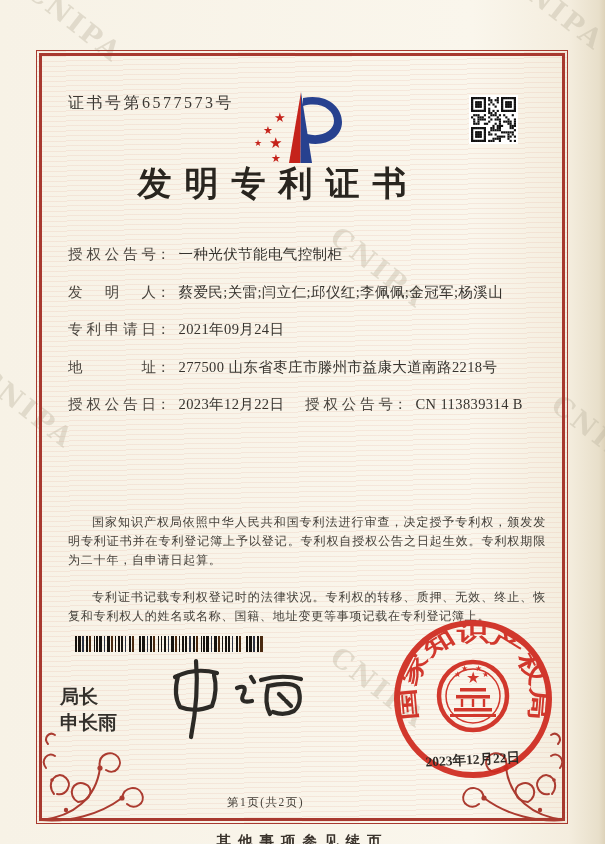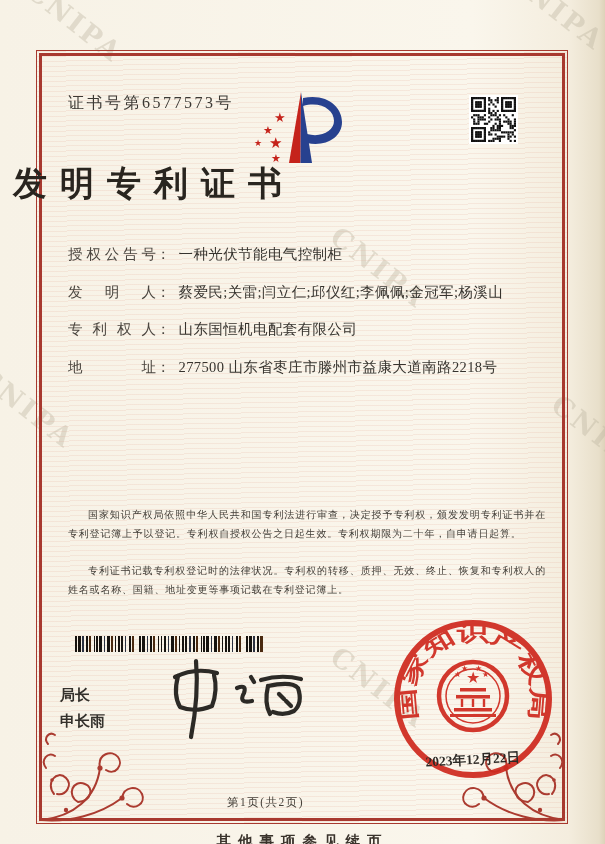--- a/index.html
+++ b/index.html
@@ -20,51 +20,51 @@
     background:repeating-linear-gradient(179deg,rgba(226,158,138,0.17) 0 1px,rgba(255,255,255,0) 1px 5px);
   }
   .frame::before{
     content:"";position:absolute;left:2px;top:2px;right:2px;bottom:2px;
     border:3px solid #a8392f;
   }
   .cert-number{
     position:absolute;left:68px;top:93px;font-size:16px;letter-spacing:2.5px;color:#3c3934;
   }
   .title{
-    position:absolute;left:0;top:161px;width:544px;text-align:left;
+    position:absolute;left:0;top:161px;width:544px;text-align:center;
     font-size:34px;font-weight:600;letter-spacing:13px;color:#29251f;text-indent:13px;
   }
   .fields{position:absolute;left:68px;top:243px;width:480px;font-size:14.5px;}
   .frow{position:relative;margin-bottom:14.6px;line-height:23px;white-space:nowrap;}
   .flabel{
     display:inline-block;width:88px;text-align:justify;text-align-last:justify;
     color:#4a453f;vertical-align:bottom;
   }
   .fcolon{color:#4a453f;margin-right:8px;}
   .fvalue{color:#36332e;letter-spacing:0.4px;}
   .col2{position:absolute;left:237px;top:0;}
   .paras{position:absolute;left:68px;top:505px;width:478px;}
   .para{
-    font-size:10px;line-height:19px;letter-spacing:0.8px;color:#44403a;
-    text-align:justify;text-indent:2em;margin:0 0 18px 0;font-weight:500;
+    font-size:12px;line-height:19px;letter-spacing:0.8px;color:#44403a;
+    text-align:justify;text-indent:2em;margin:8px 0 18px 0;font-weight:500;
   }
   .barcode{
     position:absolute;left:75px;top:636px;width:188px;height:16px;
     background:repeating-linear-gradient(90deg,
       #16130f 0 1.7px,rgba(0,0,0,0) 1.7px 2.9px,
       #16130f 2.9px 5.5px,rgba(0,0,0,0) 5.5px 7.3px,
       #2b3140 7.3px 8.6px,rgba(0,0,0,0) 8.6px 10.8px,
       #16130f 10.8px 13.2px,rgba(0,0,0,0) 13.2px 14.3px,
       #4a2a10 14.3px 16.3px,rgba(0,0,0,0) 16.3px 18.7px,
       #16130f 18.7px 19.6px,rgba(0,0,0,0) 19.6px 21.4px);
   }
   .signer{
     position:absolute;left:60px;top:684px;
-    font-family:Liberation Mono, monospace;
-    font-weight:700;font-size:15px;color:#34312c;line-height:26px;
+    font-family:Liberation Serif, serif;
+    font-weight:700;font-size:19px;color:#34312c;line-height:26px;
   }
   .signature-svg{position:absolute;left:133px;top:655px;}
   .seal-svg{position:absolute;left:390px;top:616px;}
   .logo-svg{position:absolute;left:249px;top:82px;}
   .qr{position:absolute;left:469px;top:95px;width:49px;height:49px;background:#fff;padding:2px;box-sizing:border-box;}
   .page-num{
     position:absolute;left:0;top:795px;width:531px;text-align:center;
     font-size:11.5px;letter-spacing:1.5px;color:#46413a;
   }
   .cont-note{
@@ -460,24 +460,30 @@
   <div class="title">发明专利证书</div>
 
   <div class="fields">
     <div class="frow">
       <span class="flabel">授权公告号</span><span class="fcolon">：</span><span class="fvalue">一种光伏节能电气控制柜</span>
     </div>
     <div class="frow">
       <span class="flabel">发明人</span><span class="fcolon">：</span><span class="fvalue">蔡爱民;关雷;闫立仁;邱仪红;李佩佩;金冠军;杨溪山</span>
     </div>
     <div class="frow">
-      <span class="flabel">专利权人</span><span class="fcolon">：</span><span class="fvalue">山东国恒机电配套有限公司</span>
+      <span class="flabel">专利申请日</span><span class="fcolon">：</span><span class="fvalue">2021年09月24日</span>
     </div>
     <div class="frow">
       <span class="flabel">地址</span><span class="fcolon">：</span><span class="fvalue">277500 山东省枣庄市滕州市益康大道南路2218号</span>
+    </div>
+    <div class="frow">
+      <span class="flabel">授权公告日</span><span class="fcolon">：</span><span class="fvalue">2023年12月22日</span>
+      <span class="col2">
+        <span class="flabel">授权公告号</span><span class="fcolon">：</span><span class="fvalue">CN 113839314 B</span>
+      </span>
     </div>
   </div>
 
   <div class="paras">
     <p class="para">国家知识产权局依照中华人民共和国专利法进行审查，决定授予专利权，颁发发明专利证书并在专利登记簿上予以登记。专利权自授权公告之日起生效。专利权期限为二十年，自申请日起算。</p>
     <p class="para">专利证书记载专利权登记时的法律状况。专利权的转移、质押、无效、终止、恢复和专利权人的姓名或名称、国籍、地址变更等事项记载在专利登记簿上。</p>
   </div>
 
   <div class="barcode"></div>
 

